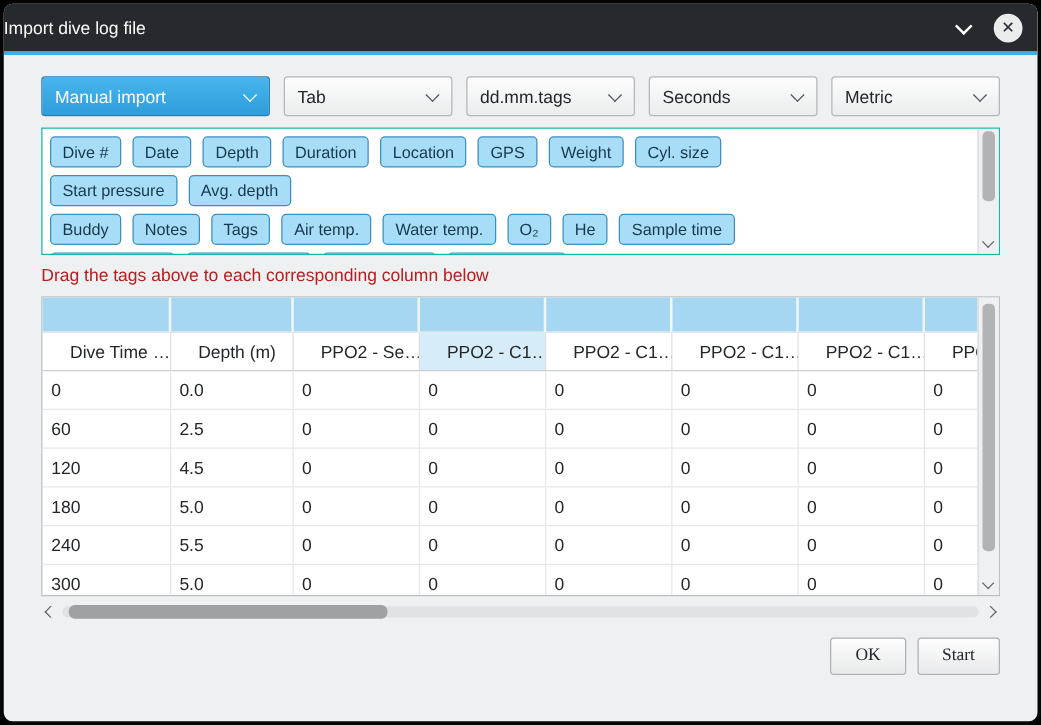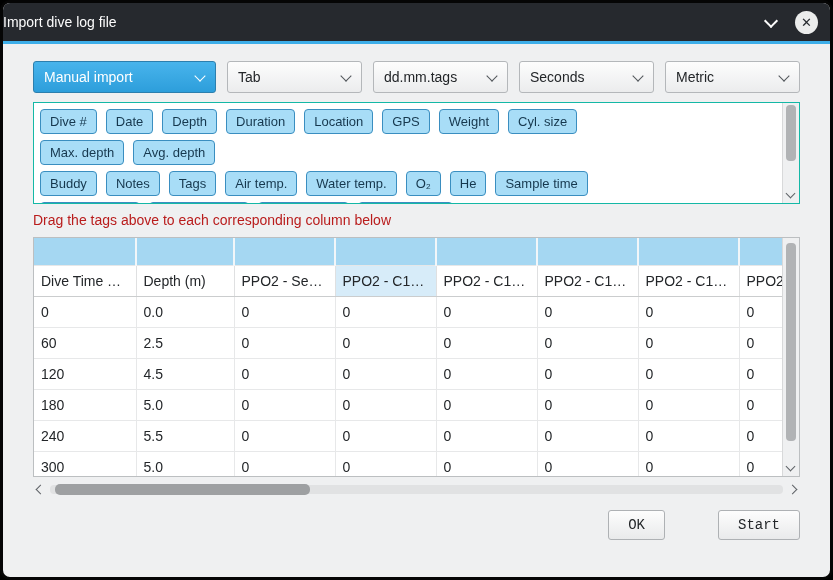--- a/index.html
+++ b/index.html
@@ -42,27 +42,27 @@
   .htrack{position:absolute;left:17px;right:17px;top:3px;height:9px;border-radius:4px;background:#e1e2e3;}
   .hthumb{position:absolute;left:22px;top:2px;width:255px;height:11px;border-radius:5px;background:#9ea0a2;}
 
   .instruction{margin-top:8px;flex:0 0 18px;font-size:14px;color:#b91c1c;}
 
   
   .table-wrap{margin-top:7px;flex:0 0 238px;background:#ffffff;border:1px solid #bcbfc1;display:flex;overflow:hidden;}
   .table-viewport{flex:1;overflow:hidden;}
   table{border-collapse:collapse;table-layout:fixed;width:850px;}
   tr.band td{height:25px;background:#a5d7f2;border-right:2px solid #f2f6f9;border-bottom:1px solid #e6e7e8;}
-  th{height:30px;font-weight:normal;text-align:left;padding:0 7px;font-size:14px;color:#232629;border-right:1px solid #dfe0e1;border-bottom:1px solid #cbcdce;white-space:nowrap;overflow:hidden;background:#ffffff;}
+  th{height:30px;font-weight:normal;text-align:left;padding:0 22px;font-size:14px;color:#232629;border-right:1px solid #dfe0e1;border-bottom:1px solid #cbcdce;white-space:nowrap;overflow:hidden;background:#ffffff;}
   th.selected{background:#d7ecf9;}
   td.cell{height:30px;padding:0 7px;font-size:14px;color:#232629;border-right:1px solid #e7e8e9;border-bottom:1px solid #e7e8e9;background:#ffffff;white-space:nowrap;overflow:hidden;}
 
   
   .button-row{margin-top:13px;display:flex;justify-content:flex-end;gap:9px;}
-  .btn{height:30px;padding:0 19px;border:1px solid #aeb1b4;border-radius:3px;background:linear-gradient(#fdfdfd,#e9eaeb);font-size:14px;color:#232629;font-family:Liberation Mono, monospace;margin-left:44px;}
+  .btn{height:30px;padding:0 19px;border:1px solid #aeb1b4;border-radius:3px;background:linear-gradient(#fdfdfd,#e9eaeb);font-size:14px;color:#232629;font-family:Liberation Serif, serif;}
 </style>
 </head>
 <body>
 
 <div class="window">
 
   <div class="titlebar">
     <span class="title">Import dive log file</span>
     <span class="titlebar-right">
       <span class="tb-chev-wrap">
@@ -104,21 +104,21 @@
             <span class="tag">Dive #</span>
             <span class="tag">Date</span>
             <span class="tag">Depth</span>
             <span class="tag">Duration</span>
             <span class="tag">Location</span>
             <span class="tag">GPS</span>
             <span class="tag">Weight</span>
             <span class="tag">Cyl. size</span>
           </div>
           <div class="tag-row">
-            <span class="tag">Max. depth</span>
+            <span class="tag">Start pressure</span>
             <span class="tag">Avg. depth</span>
           </div>
           <div class="tag-row">
             <span class="tag">Buddy</span>
             <span class="tag">Notes</span>
             <span class="tag">Tags</span>
             <span class="tag">Air temp.</span>
             <span class="tag">Water temp.</span>
             <span class="tag">O₂</span>
             <span class="tag">He</span>

